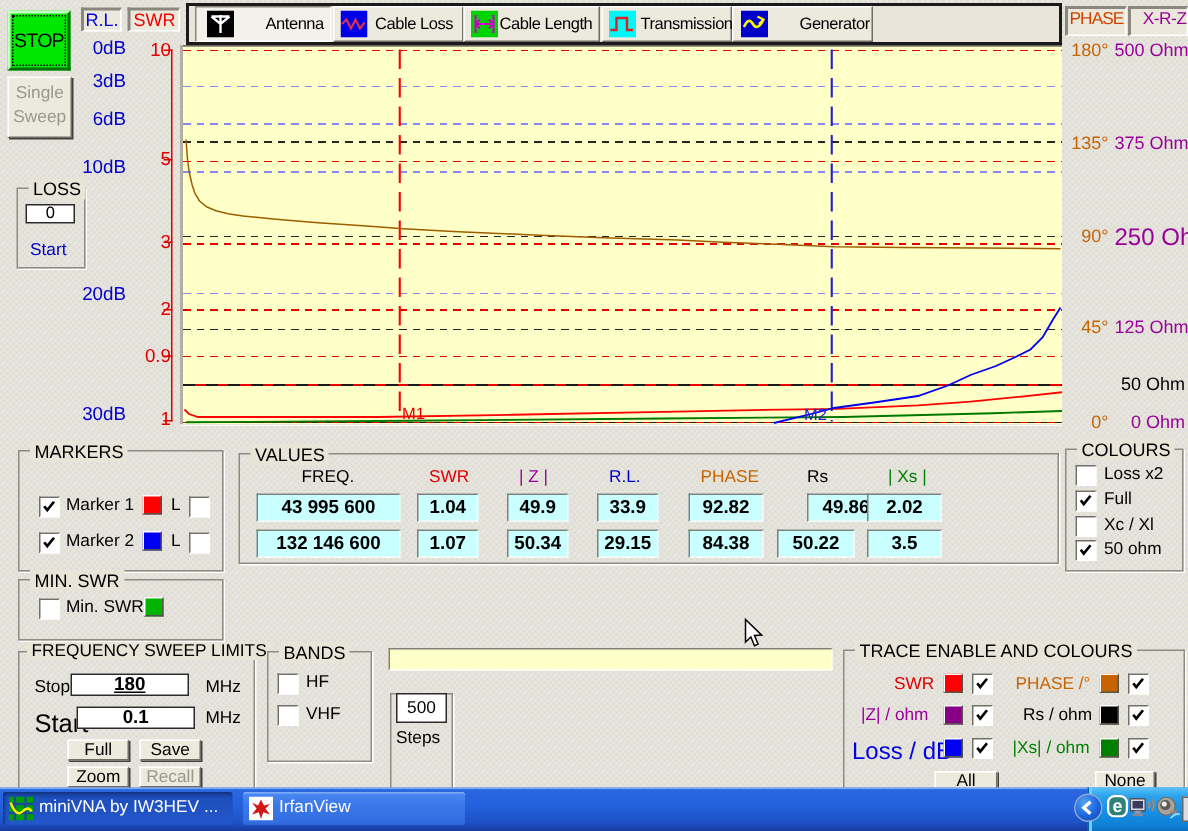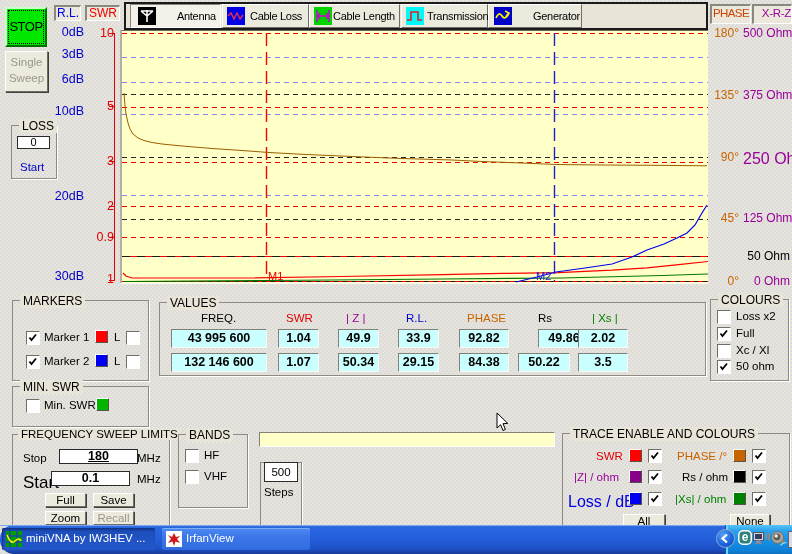--- a/index.html
+++ b/index.html
@@ -252,21 +252,21 @@
           <path d="M2.5 5.5 L4.5 8 L9 2.5" stroke="#000" stroke-width="1.8" fill="none"></path>
         </svg>
       </div>
   <div class="lbl" style="left:25px;top:60px;font-size:11.5px;">50 ohm</div>
 </div>
 
 
 <div class="gbox" style="left:12px;top:434px;width:156px;height:120px;">
   <div class="glab" style="font-size:11.5px;left:5px;">FREQUENCY SWEEP LIMITS</div>
   <div class="lbl" style="left:10px;top:17px;font-size:11.5px;">Stop</div>
-  <div class="inp" style="left:46px;top:14px;width:77px;height:13px;line-height:13px;text-decoration:underline;">180</div>
+  <div class="inp" style="left:34px;top:14px;width:77px;height:13px;line-height:13px;text-decoration:underline;">180</div>
   <div class="lbl" style="left:124px;top:17px;font-size:11.5px;">MHz</div>
   <div class="lbl" style="left:10px;top:38px;font-size:17px;">Start</div>
   <div class="inp" style="left:38px;top:36px;width:77px;height:13px;line-height:13px;">0.1</div>
   <div class="lbl" style="left:124px;top:38px;font-size:11.5px;">MHz</div>
   <div class="btn" style="left:32px;top:58px;width:39px;height:12px;line-height:12px;">Full</div>
   <div class="btn" style="left:80px;top:58px;width:39px;height:12px;line-height:12px;">Save</div>
   <div class="btn" style="left:32px;top:76px;width:39px;height:12px;line-height:12px;">Zoom</div>
   <div class="btn" style="left:80px;top:76px;width:39px;height:12px;line-height:12px;color:#9A988B;">Recall</div>
 </div>
 
@@ -332,21 +332,21 @@
       </div>
   <div class="btn" style="left:60px;top:80px;width:40px;height:12px;line-height:12px;">All</div>
   <div class="btn" style="left:167px;top:80px;width:38px;height:12px;line-height:12px;">None</div>
 </div>
 
 <svg class="abs" style="left:496px;top:412px;" width="13" height="20" viewBox="0 0 13 20">
   <path d="M1 1 L1 16 L4.6 12.7 L7 18.5 L9.4 17.4 L7 11.7 L11.8 11.4 Z" fill="#FFF" stroke="#000" stroke-width="1"></path>
 </svg>
 
 <div class="abs" style="left:0;top:525px;width:792px;height:29px;
- background:linear-gradient(180deg,#5A93E8 0%,#2A66E0 6%,#2460DC 45%,#1E52C8 80%,#16399B 100%);border-radius:14px;">
+ background:linear-gradient(180deg,#5A93E8 0%,#2A66E0 6%,#2460DC 45%,#1E52C8 80%,#16399B 100%);">
   <div class="abs" style="left:0;top:0;width:792px;height:1px;background:#7AA6F0;"></div>
 
   <div class="abs" style="left:2px;top:3px;width:153px;height:22px;border-radius:2px;
    background:linear-gradient(180deg,#17409E 0%,#1E4FBC 20%,#2356CA 90%,#2558CC 100%);
    box-shadow:inset 1px 1px 2px #11307E;">
     <svg class="abs" style="left:4px;top:3px;" width="16" height="16" viewBox="0 0 16 16">
       <rect x="0" y="0" width="16" height="16" fill="#00A000"></rect>
       <path d="M4 0 V16 M11 0 V16 M0 5 H16 M0 11 H16" stroke="#1A4A9C" stroke-width="1.6"></path>
       <path d="M1 4 Q5 14 9 10 Q13 6 15 10" stroke="#F8F000" stroke-width="1.6" fill="none"></path>
     </svg>

